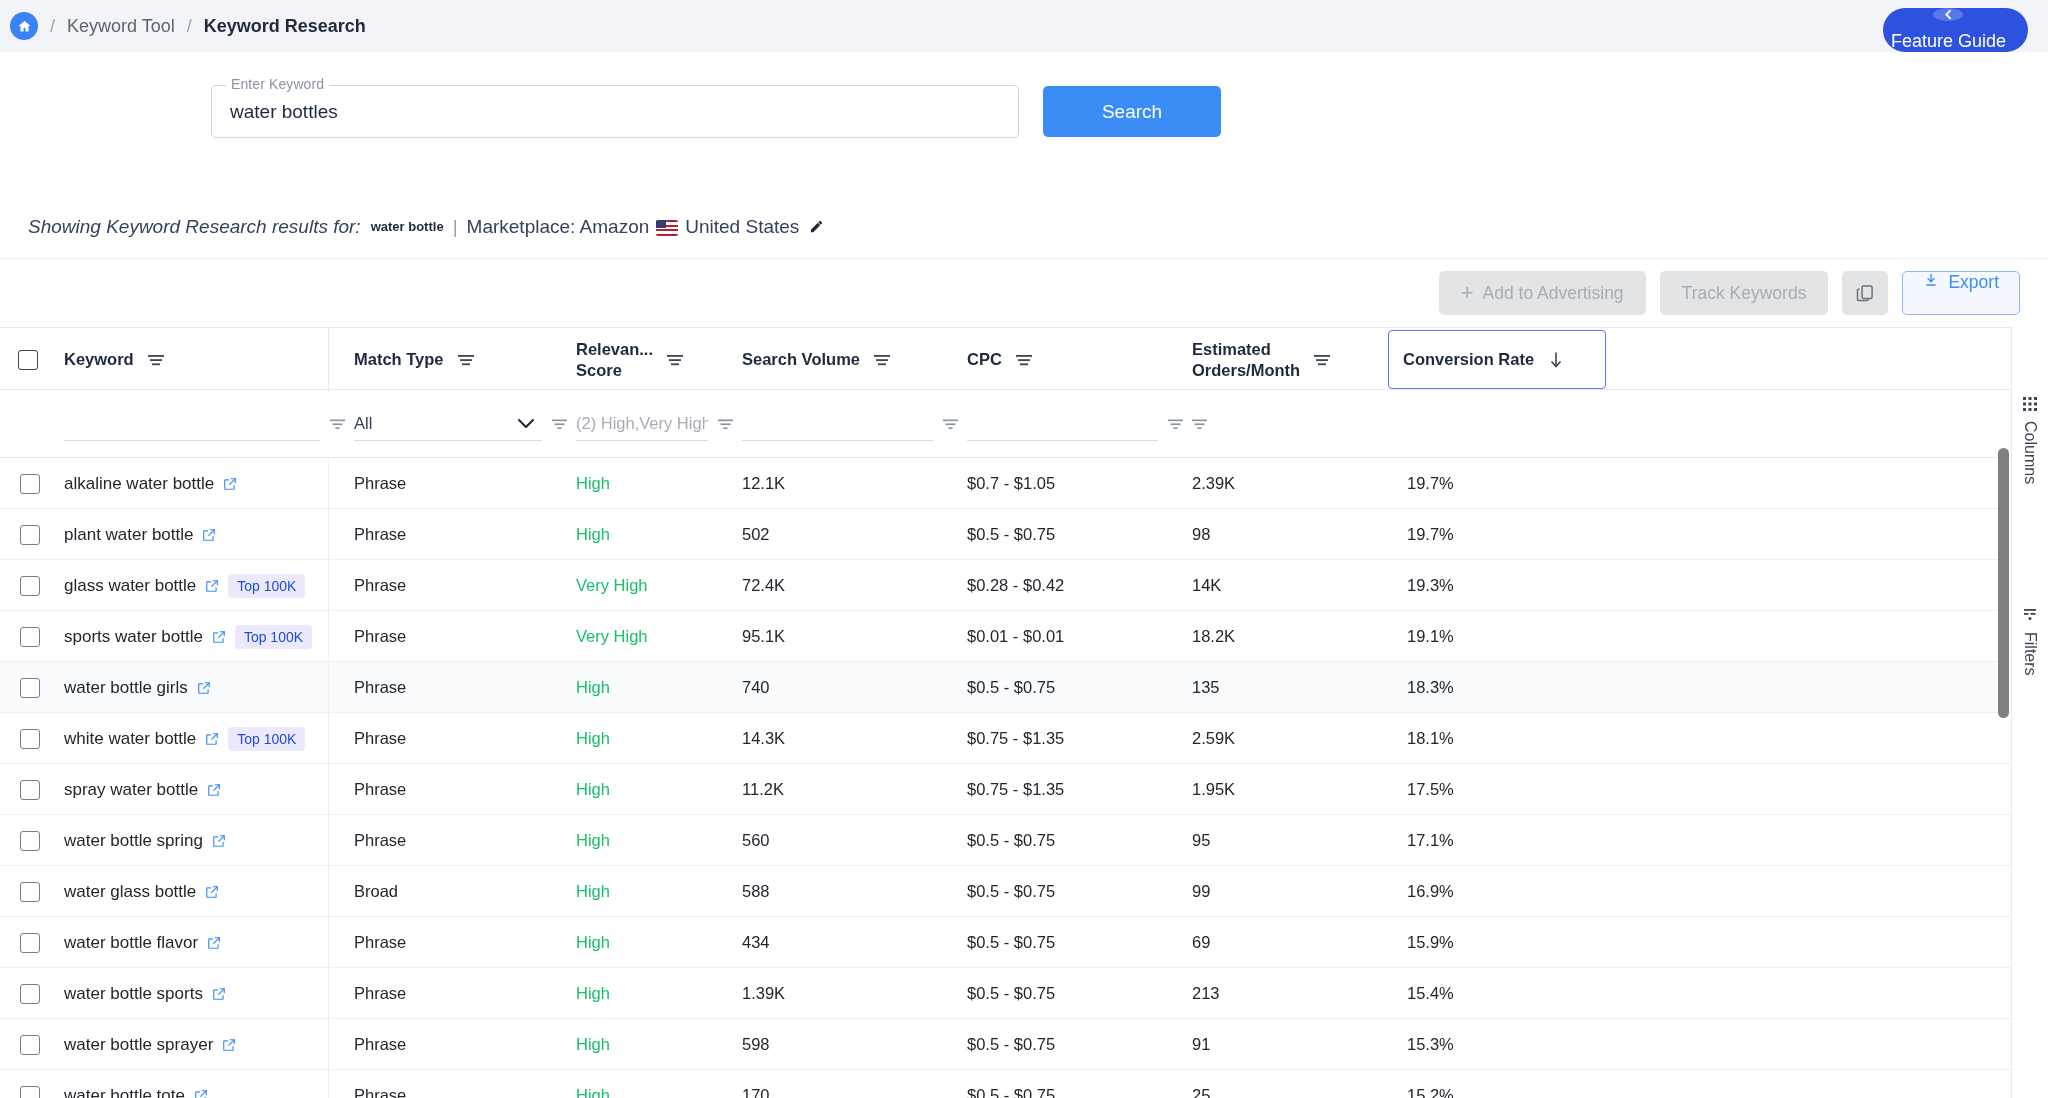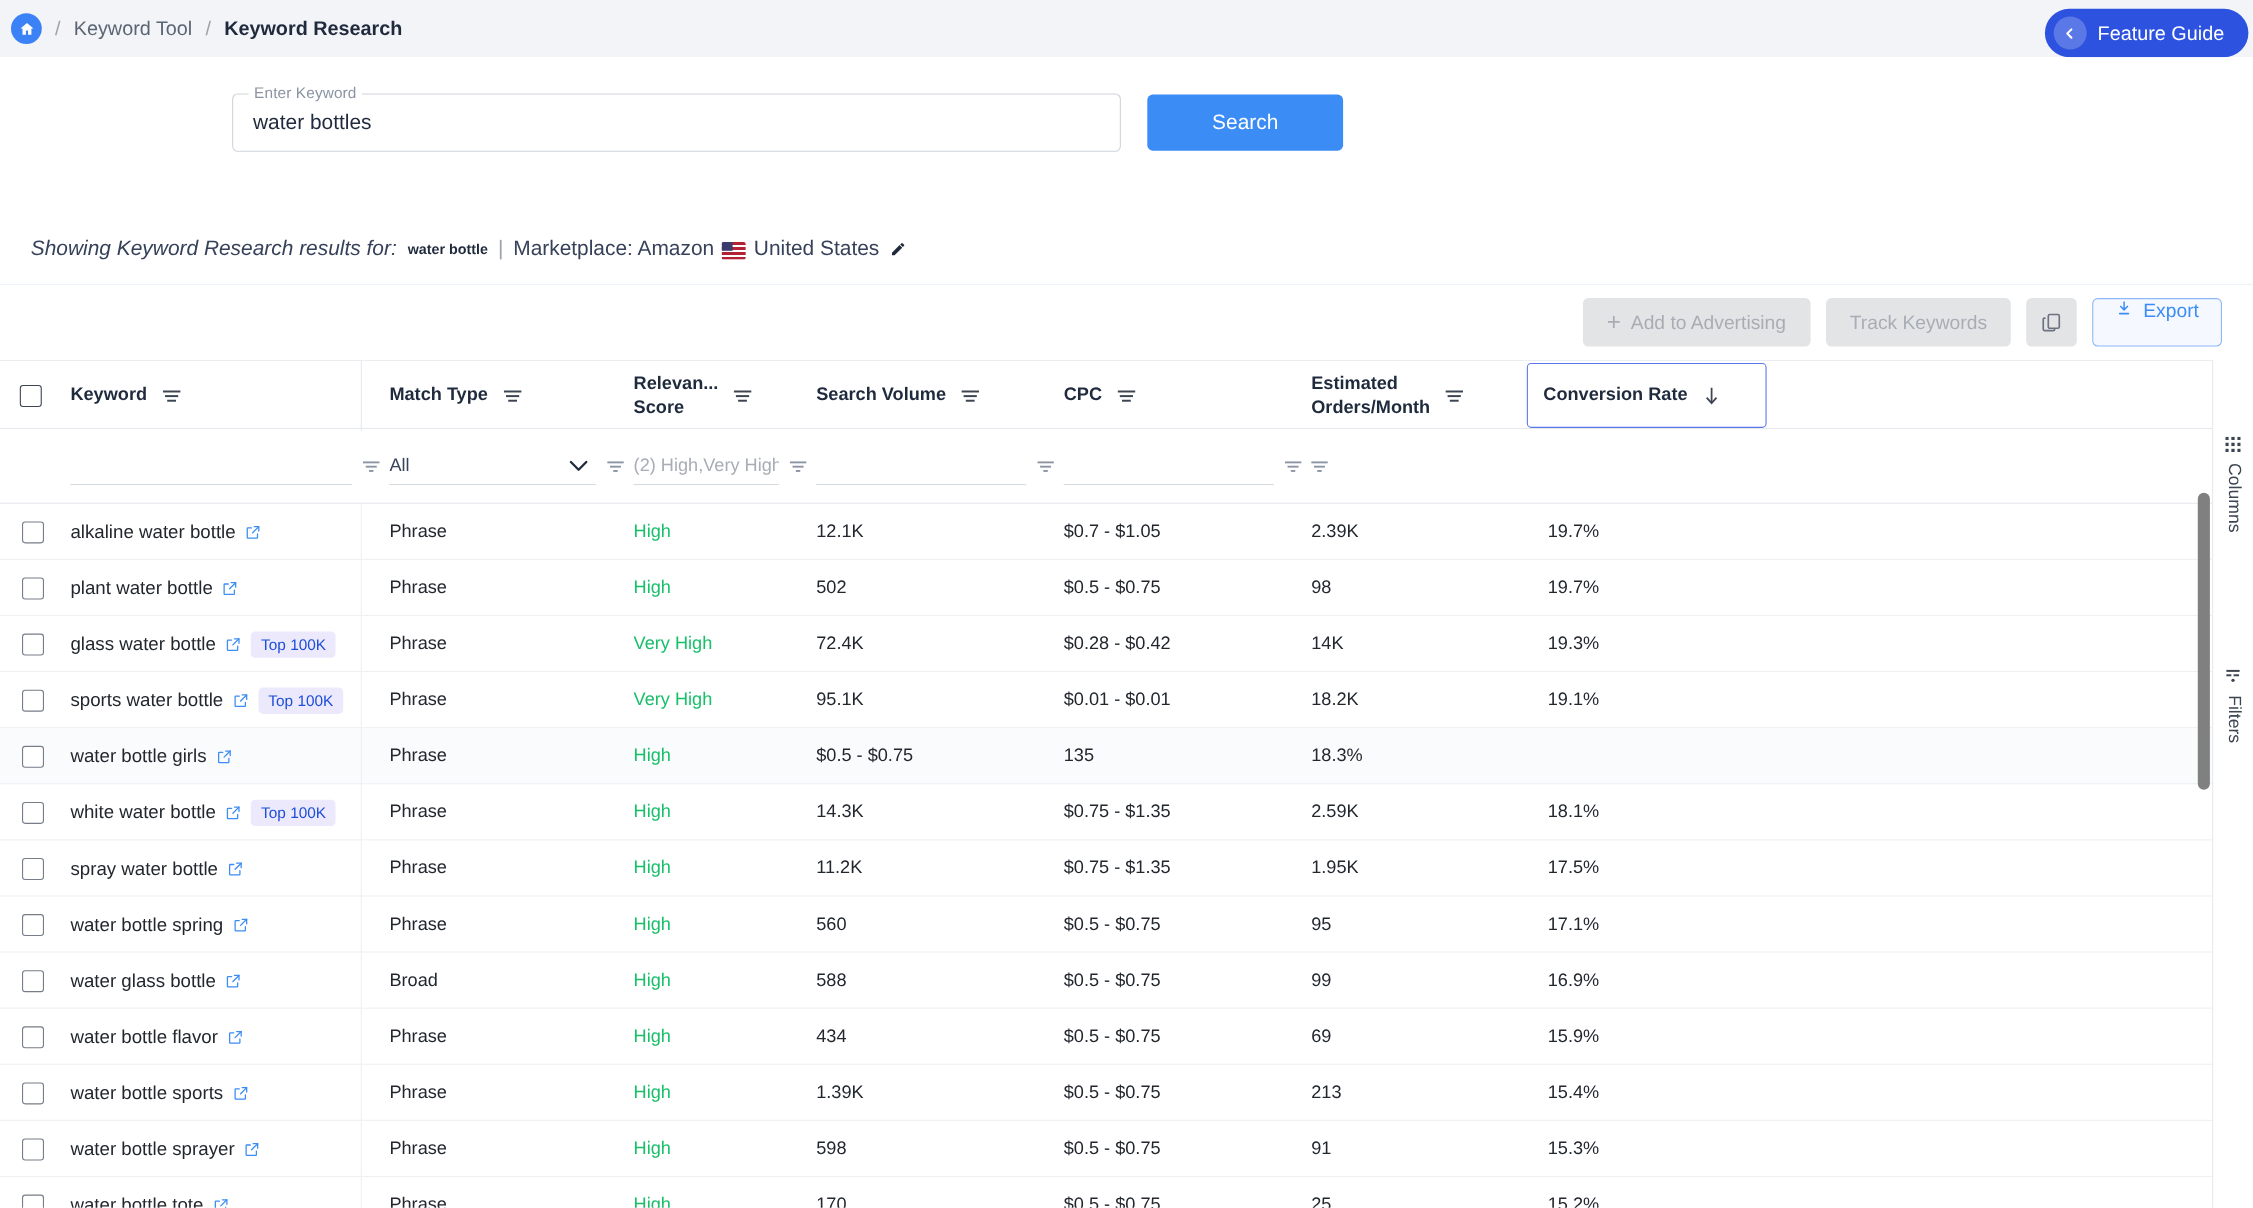--- a/index.html
+++ b/index.html
@@ -20,25 +20,25 @@
     width: 28px; height: 28px; border-radius: 50%;
     background: #3b82f6; display: flex; align-items: center; justify-content: center;
     flex: 0 0 auto;
   }
   .home-btn svg { width: 15px; height: 15px; display: block; }
   .crumb-sep { color: #9aa3af; font-size: 18px; margin: 0 12px; }
   .crumb { font-size: 18px; color: #5b6573; white-space: nowrap; }
   .crumb.active { color: #1f2a3d; font-weight: 700; }
 
   .feature-guide {
-    position: absolute; right: 4px; top: 8px;
+    position: absolute; right: 20px; top: 8px;
     height: 44px; padding: 0 22px 0 8px;
     background: #2e52e0; border-radius: 22px;
     display: flex; align-items: center; gap: 10px;
-    cursor: pointer; border: none;
+    cursor: pointer; border: none; flex-direction: column;
   }
   .fg-circle {
     width: 30px; height: 30px; border-radius: 50%;
     background: rgba(255,255,255,0.22);
     display: flex; align-items: center; justify-content: center;
   }
   .fg-circle svg { width: 13px; height: 13px; }
   .fg-label { color: #fff; font-size: 18px; font-weight: 400; white-space: nowrap; }
 
   
@@ -534,20 +534,21 @@
               <path d="M14 3h7v7"></path>
               <path d="M21 3 11.5 12.5"></path>
               <path d="M19 14.5V20a1 1 0 0 1-1 1H4a1 1 0 0 1-1-1V6a1 1 0 0 1 1-1h5.5"></path>
             </svg>
           </span>
         </div>
         <div class="cell divider">Phrase</div>
         <div class="cell">
           <span class="rel-high">High</span>
         </div>
+        <div class="cell">740</div>
         <div class="cell">$0.5 - $0.75</div>
         <div class="cell">135</div>
         <div class="cell">18.3%</div>
       </div>
       <div class="grid data-row">
         <div class="cb-wrap">
           <div class="cbx light"></div>
         </div>
         <div class="cell kw-cell">
           <span class="kw-text">white water bottle</span>

